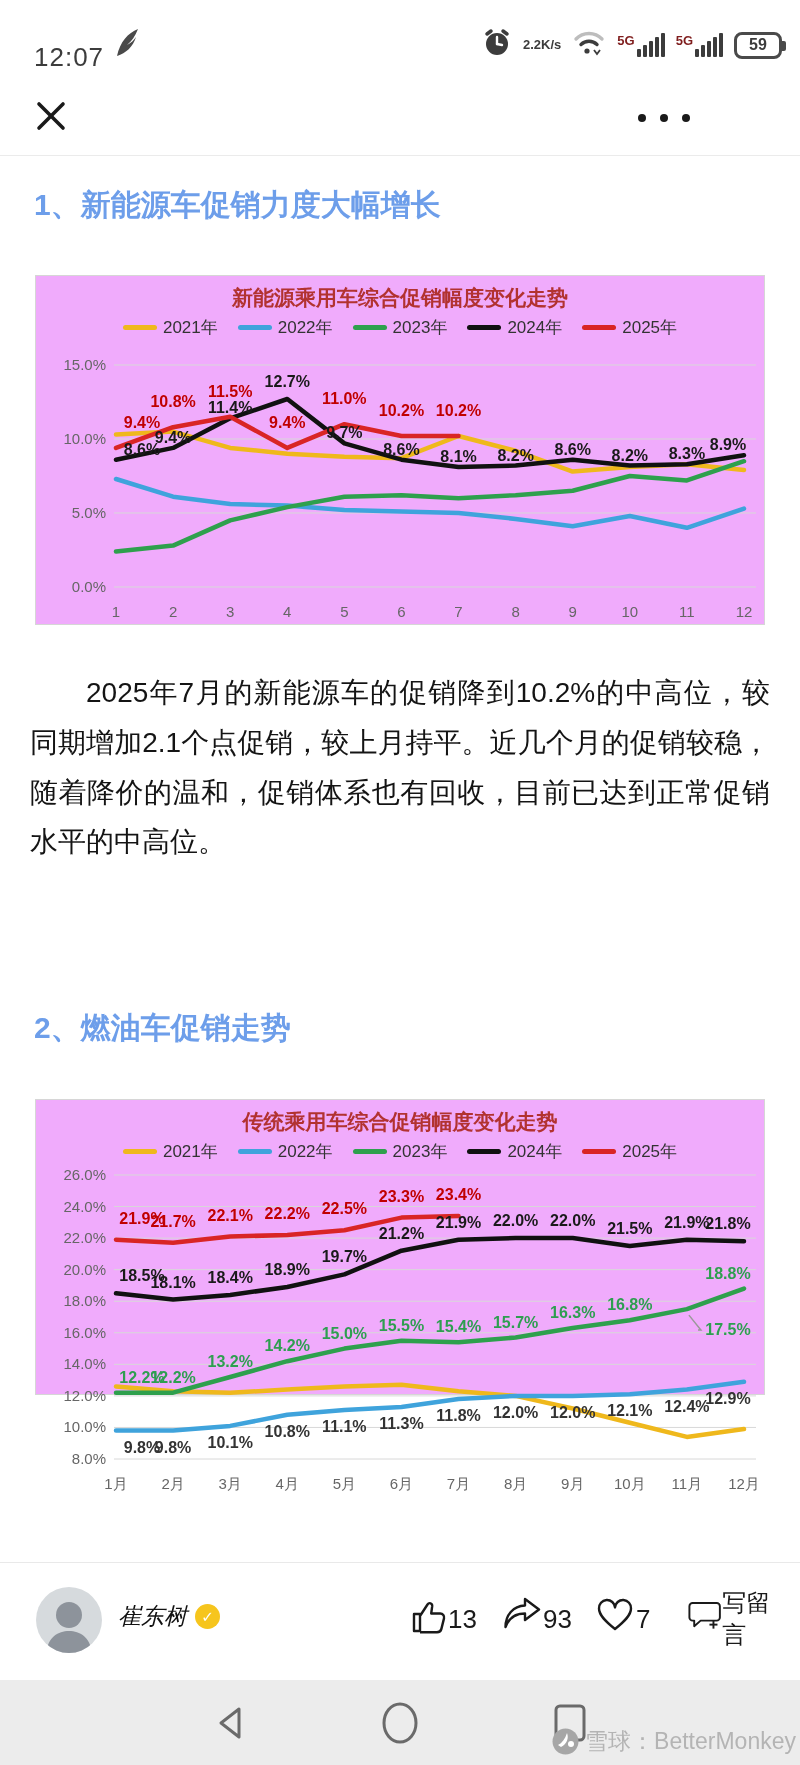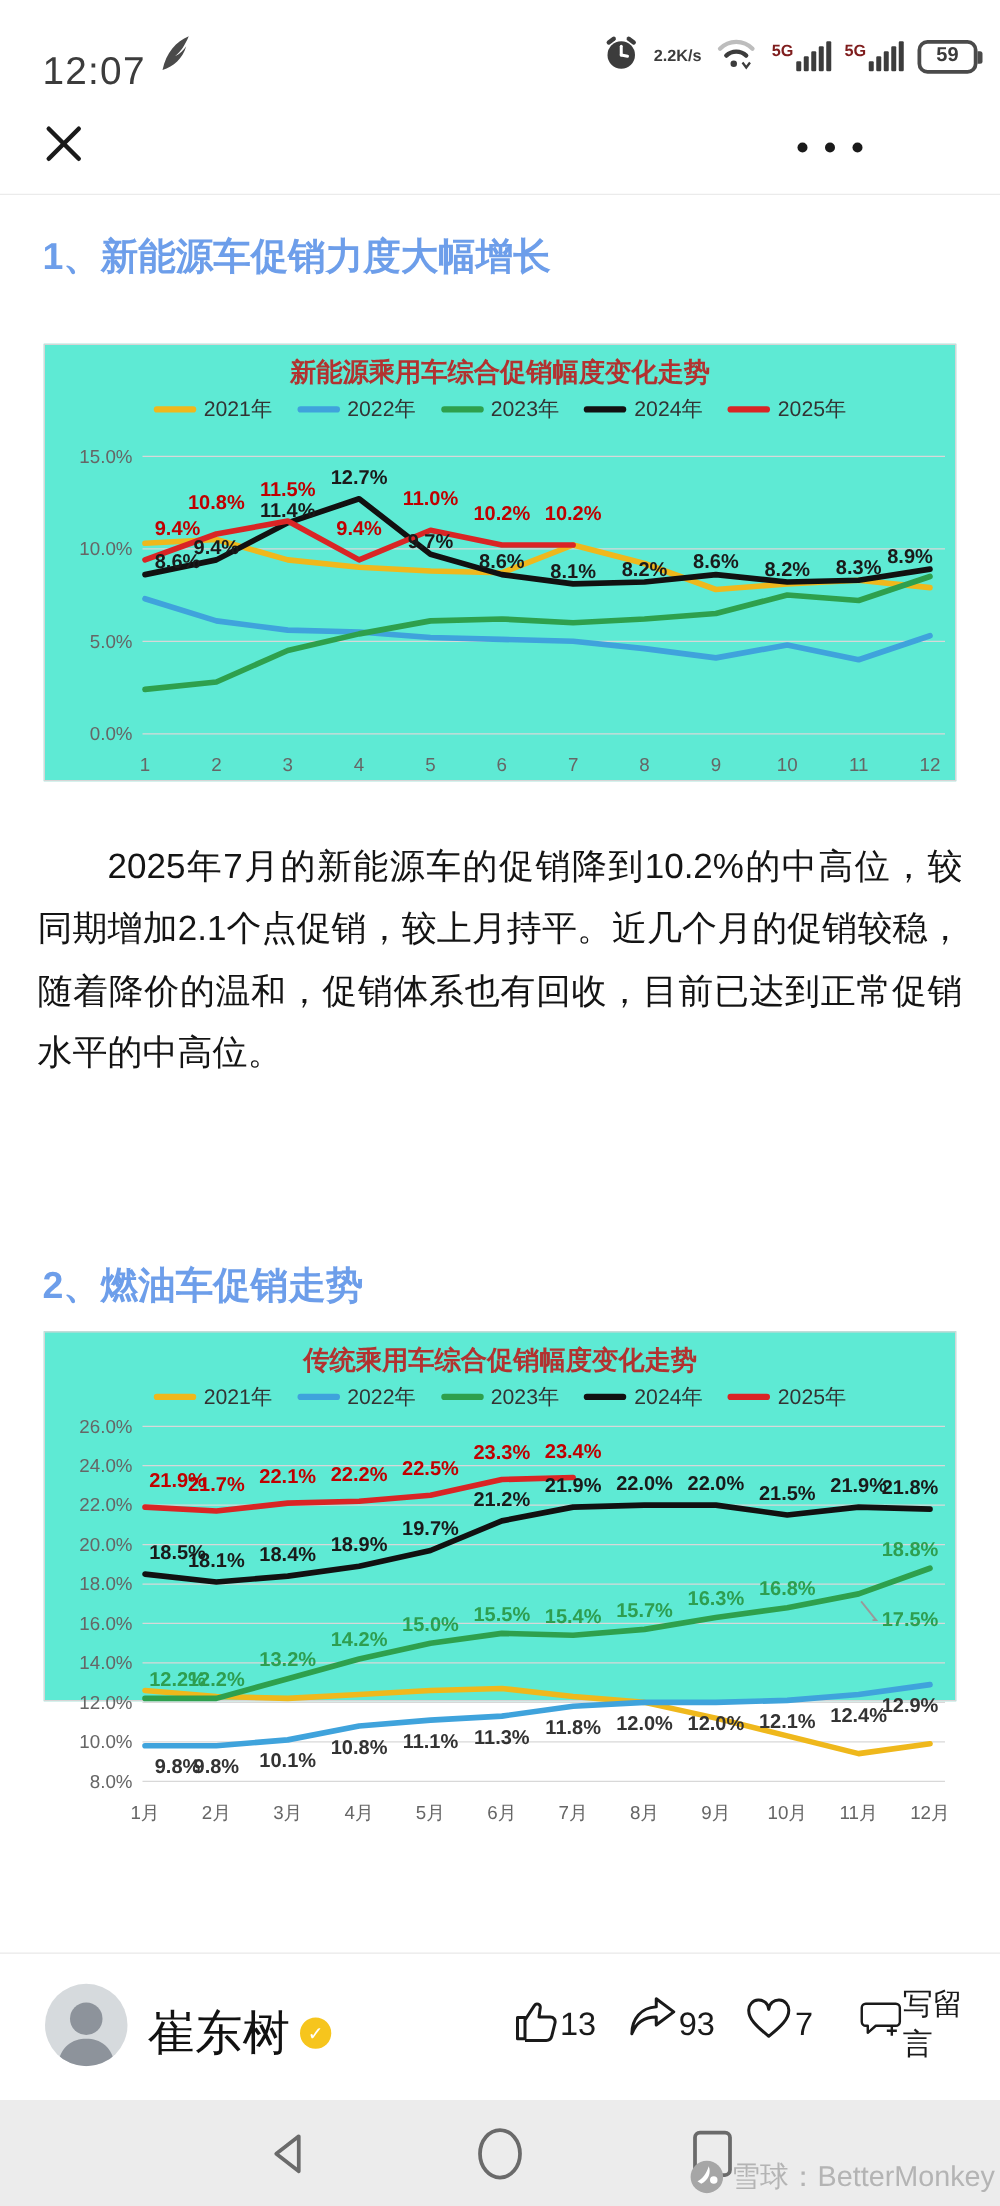--- a/index.html
+++ b/index.html
@@ -3,56 +3,56 @@
 <meta charset="utf-8">
 <style>
   * { margin:0; padding:0; box-sizing:border-box; }
   body { font-family:"Liberation Sans","DejaVu Sans",sans-serif; background:#fff; }
   .page { position:relative; width:800px; height:1765px; background:#fff; overflow:hidden; }
 
   
   .status-bar { position:absolute; top:0; left:0; width:800px; height:80px;
     display:flex; align-items:center; justify-content:space-between; padding:10px 18px 0 34px; }
   .sb-left { display:flex; align-items:center; gap:10px; }
-  .sb-time { font-size:31px; color:#3c3c3c; font-weight:500; letter-spacing:1px;margin-top:24px; }
+  .sb-time { font-size:26px; color:#3c3c3c; font-weight:500; letter-spacing:1px;margin-top:24px; }
   .sb-right { display:flex; align-items:center; gap:11px; }
   .speed { display:flex; flex-direction:row; font-size:13px; line-height:14px; font-weight:700; color:#3c3c3c; }
   .sig { display:flex; align-items:flex-start; }
   .sig b { font-size:13px; color:#7f1d1d; margin-top:0; }
   .bars { display:flex; align-items:flex-end; gap:2px; margin-left:2px; height:24px; }
   .bars i { display:block; width:4px; background:#3c3c3c; border-radius:1px; }
   .battery { position:relative; width:48px; height:27px; border:3px solid #4a4a4a; border-radius:8px;
     display:flex; align-items:center; justify-content:center; font-size:16px; font-weight:700; color:#3c3c3c; }
   .battery:after { content:''; position:absolute; right:-7px; top:6px; width:4px; height:10px; background:#4a4a4a; border-radius:0 2px 2px 0; }
 
   
   .header { position:absolute; top:80px; left:0; width:800px; height:76px;
     display:flex; align-items:center; justify-content:space-between; padding:0 0 0 34px; border-bottom:1px solid #ebebeb; }
   .more-dots { display:flex; gap:14px; margin-right:110px; cursor:pointer; }
   .more-dots i { width:8px; height:8px; border-radius:50%; background:#1a1a1a; }
 
   .section-heading { position:absolute; left:34px; font-size:30px; font-weight:700; color:#6d9eea; }
 
   
-  .chart-box { position:absolute; left:35px; width:730px; background:#5eead4; border:1px solid #d6d6d6; padding-top:8px; }
+  .chart-box { position:absolute; left:35px; width:730px; background:#f0abfc; border:1px solid #d6d6d6; padding-top:8px; }
   .chart-title { text-align:center; font-size:21px; font-weight:600; color:#b23230; }
   .chart-legend { display:flex; justify-content:center; gap:20px; margin-top:4px; }
   .legend-item { display:flex; align-items:center; font-size:17px; color:#333; }
   .swatch { display:inline-block; width:34px; height:5px; border-radius:3px; margin-right:6px; }
   .chart-box svg text { font-family:"Liberation Sans","DejaVu Sans",sans-serif; }
 
   .article-paragraph { position:absolute; left:30px; top:668px; width:740px;
     font-size:28px; line-height:1.78; color:#141414; text-align:justify; text-indent:2em; }
 
   
   .footer { position:absolute; top:1562px; left:0; width:800px; height:118px; border-top:1px solid #e9e9e9; }
   .avatar { position:absolute; left:36px; top:24px; width:66px; height:66px; border-radius:50%;
     background:#d6dadd; overflow:hidden; display:flex; align-items:flex-end; justify-content:center; cursor:pointer; }
   .author-row { position:absolute; left:118px; top:38px; display:flex; align-items:center; gap:8px; }
-  .author-name { font-size:38px; color:#111; font-weight:500; cursor:pointer; }
+  .author-name { font-size:23px; color:#111; font-weight:500; cursor:pointer;font-style:italic; }
   .badge { width:25px; height:25px; border-radius:50%; background:#f6c51d; color:#fff;
     font-size:15px; font-weight:700; display:flex; align-items:center; justify-content:center; }
   .actions { position:absolute; left:408px; top:16px; width:372px; display:flex; }
   .action { flex:1; display:flex; flex-direction:row; align-items:center; cursor:pointer; }
   .action .cnt { margin-top:8px; font-size:26px; color:#1a1a1a; }
   .action .cnt.small { font-size:24px; }
 
   
   .navbar { position:absolute; top:1680px; left:0; width:800px; height:85px; background:#ececec; }
   .nav-btn { position:absolute; top:0; width:90px; height:85px; display:flex; align-items:center; justify-content:center; cursor:pointer; }
@@ -207,21 +207,21 @@
         <text x="308.3636363636364" y="65.2" text-anchor="middle" fill="#C00000" font-size="16" font-weight="700">11.0%</text>
         <text x="365.45454545454544" y="77.04" text-anchor="middle" fill="#C00000" font-size="16" font-weight="700">10.2%</text>
         <text x="422.54545454545456" y="77.04" text-anchor="middle" fill="#C00000" font-size="16" font-weight="700">10.2%</text>
       </svg>
   </div>
 
   <p class="article-paragraph">2025年7月的新能源车的促销降到10.2%的中高位，较同期增加2.1个点促销，较上月持平。近几个月的促销较稳，随着降价的温和，促销体系也有回收，目前已达到正常促销水平的中高位。</p>
 
   <h2 class="section-heading" style="top:1008px">2、燃油车促销走势</h2>
 
-  <div class="chart-box" style="top:1065px; height:296px">
+  <div class="chart-box" style="top:1099px; height:296px">
     <div class="chart-title">传统乘用车综合促销幅度变化走势</div>
     <div class="chart-legend">
         <span class="legend-item">
           <span class="swatch" style="background: rgb(239, 184, 28);"></span>
           <span>2021年</span>
         </span>
         <span class="legend-item">
           <span class="swatch" style="background: rgb(63, 163, 220);"></span>
           <span>2022年</span>
         </span>

